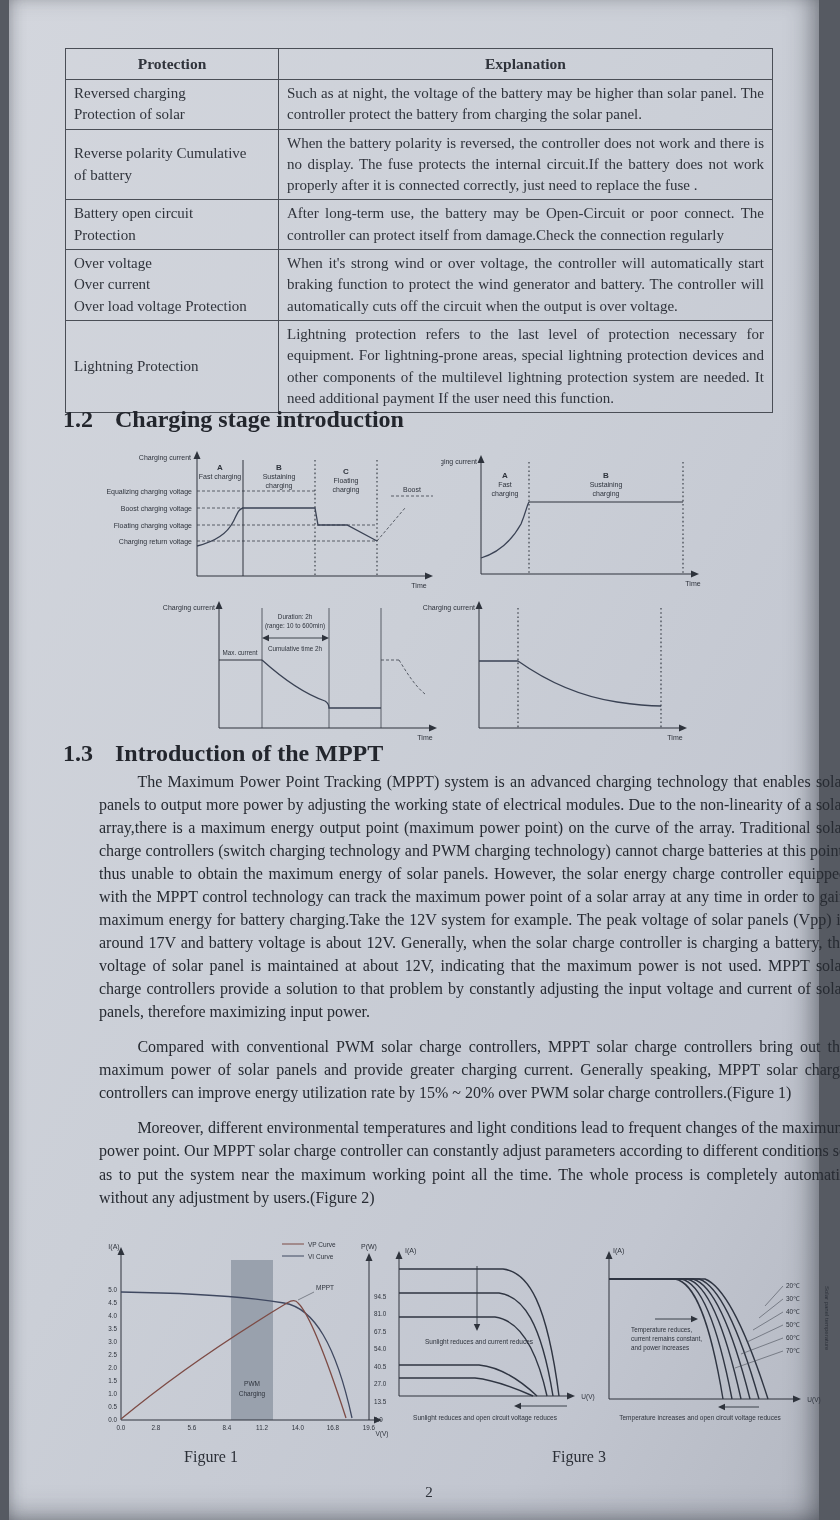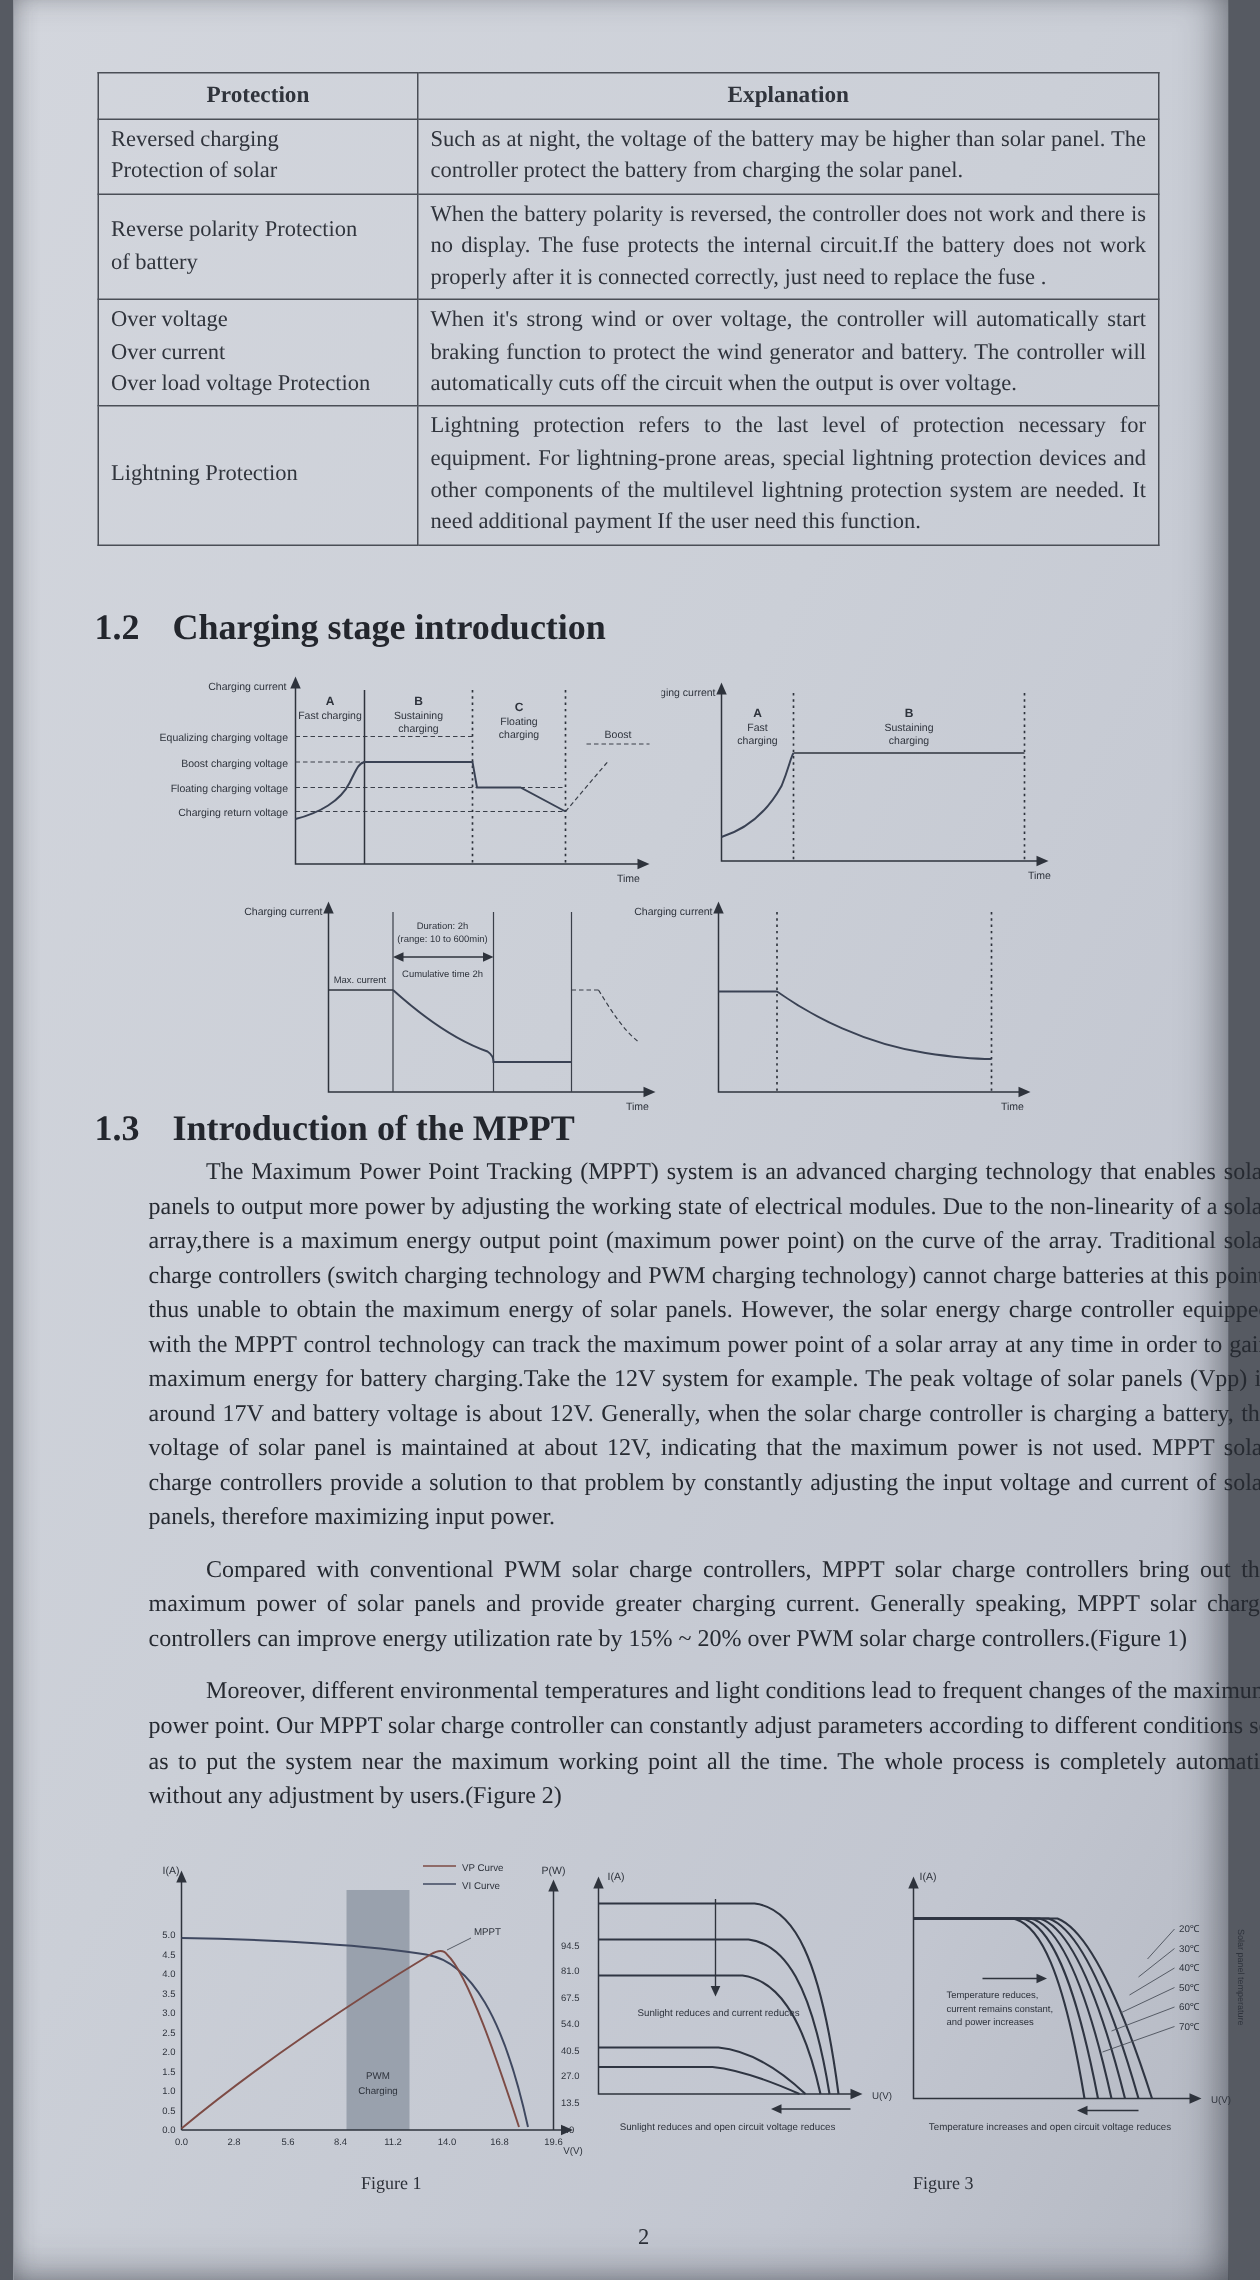--- a/index.html
+++ b/index.html
@@ -18,21 +18,21 @@
   .hd{position:absolute;left:54px;font-size:24px;font-weight:bold;color:#23262d;}
   .hd .num{display:inline-block;width:52px;}
   
   .stage{position:absolute;left:0;top:446px;width:840px;height:298px;}
   .stage svg,.figs svg{position:absolute;}
   
   .bodytxt{position:absolute;left:56px;top:770px;width:748px;font-size:16px;line-height:1.44;color:#262a31;text-align:justify;margin-left:34px;}
   .bodytxt p{margin:0 0 12px 0;text-indent:2.4em;}
   
   .figs{position:absolute;left:0;top:1234px;width:840px;height:214px;}
-  .cap{position:absolute;top:1448px;font-size:12px;color:#2b2f37;width:140px;text-align:right;}
+  .cap{position:absolute;top:1448px;font-size:16px;color:#2b2f37;width:140px;text-align:center;}
   .pageno{position:absolute;top:1484px;left:0;width:840px;text-align:center;font-size:15px;color:#2b2f37;}
   
   text{font-family:"Liberation Sans",sans-serif;fill:#2e333c;}
   .t8{font-size:8px;font-weight:bold;}
   .t7{font-size:7px;}
   .t65{font-size:6.5px;}
   .t63{font-size:6.3px;}
   .t6{font-size:6px;}
   .ax{stroke:#2e333c;stroke-width:1;fill:none;}
   .axthin{stroke:#3a3f49;stroke-width:.8;fill:none;}
@@ -55,23 +55,28 @@
         <tr>
       <th>Protection</th>
       <th>Explanation</th>
     </tr>
     <tr>
       <td class="prot">Reversed charging
 Protection of solar</td>
       <td class="expl">Such as at night, the voltage of the battery may be higher than solar panel. The controller protect the battery from charging the solar panel.</td>
     </tr>
     <tr>
-      <td class="prot">Reverse polarity Protection
+      <td class="prot">Reverse polarity Cumulative
 of battery</td>
       <td class="expl">When the battery polarity is reversed, the controller does not work and there is no display. The fuse protects the internal circuit.If the battery does not work properly after it is connected correctly, just need to replace the fuse .</td>
+    </tr>
+    <tr>
+      <td class="prot">Battery open circuit
+Protection</td>
+      <td class="expl">After long-term use, the battery may be Open-Circuit or poor connect. The controller can protect itself from damage.Check the connection regularly</td>
     </tr>
     <tr>
       <td class="prot">Over voltage
 Over current
 Over load voltage Protection</td>
       <td class="expl">When it's strong wind or over voltage, the controller will automatically start braking function to protect the wind generator and battery. The controller will automatically cuts off the circuit when the output is over voltage.</td>
     </tr>
     <tr>
       <td class="prot">Lightning Protection</td>
       <td class="expl">Lightning protection refers to the last level of protection necessary for equipment. For lightning-prone areas, special lightning protection devices and other components of the multilevel lightning protection system are needed. It need additional payment If the user need this function.</td>

